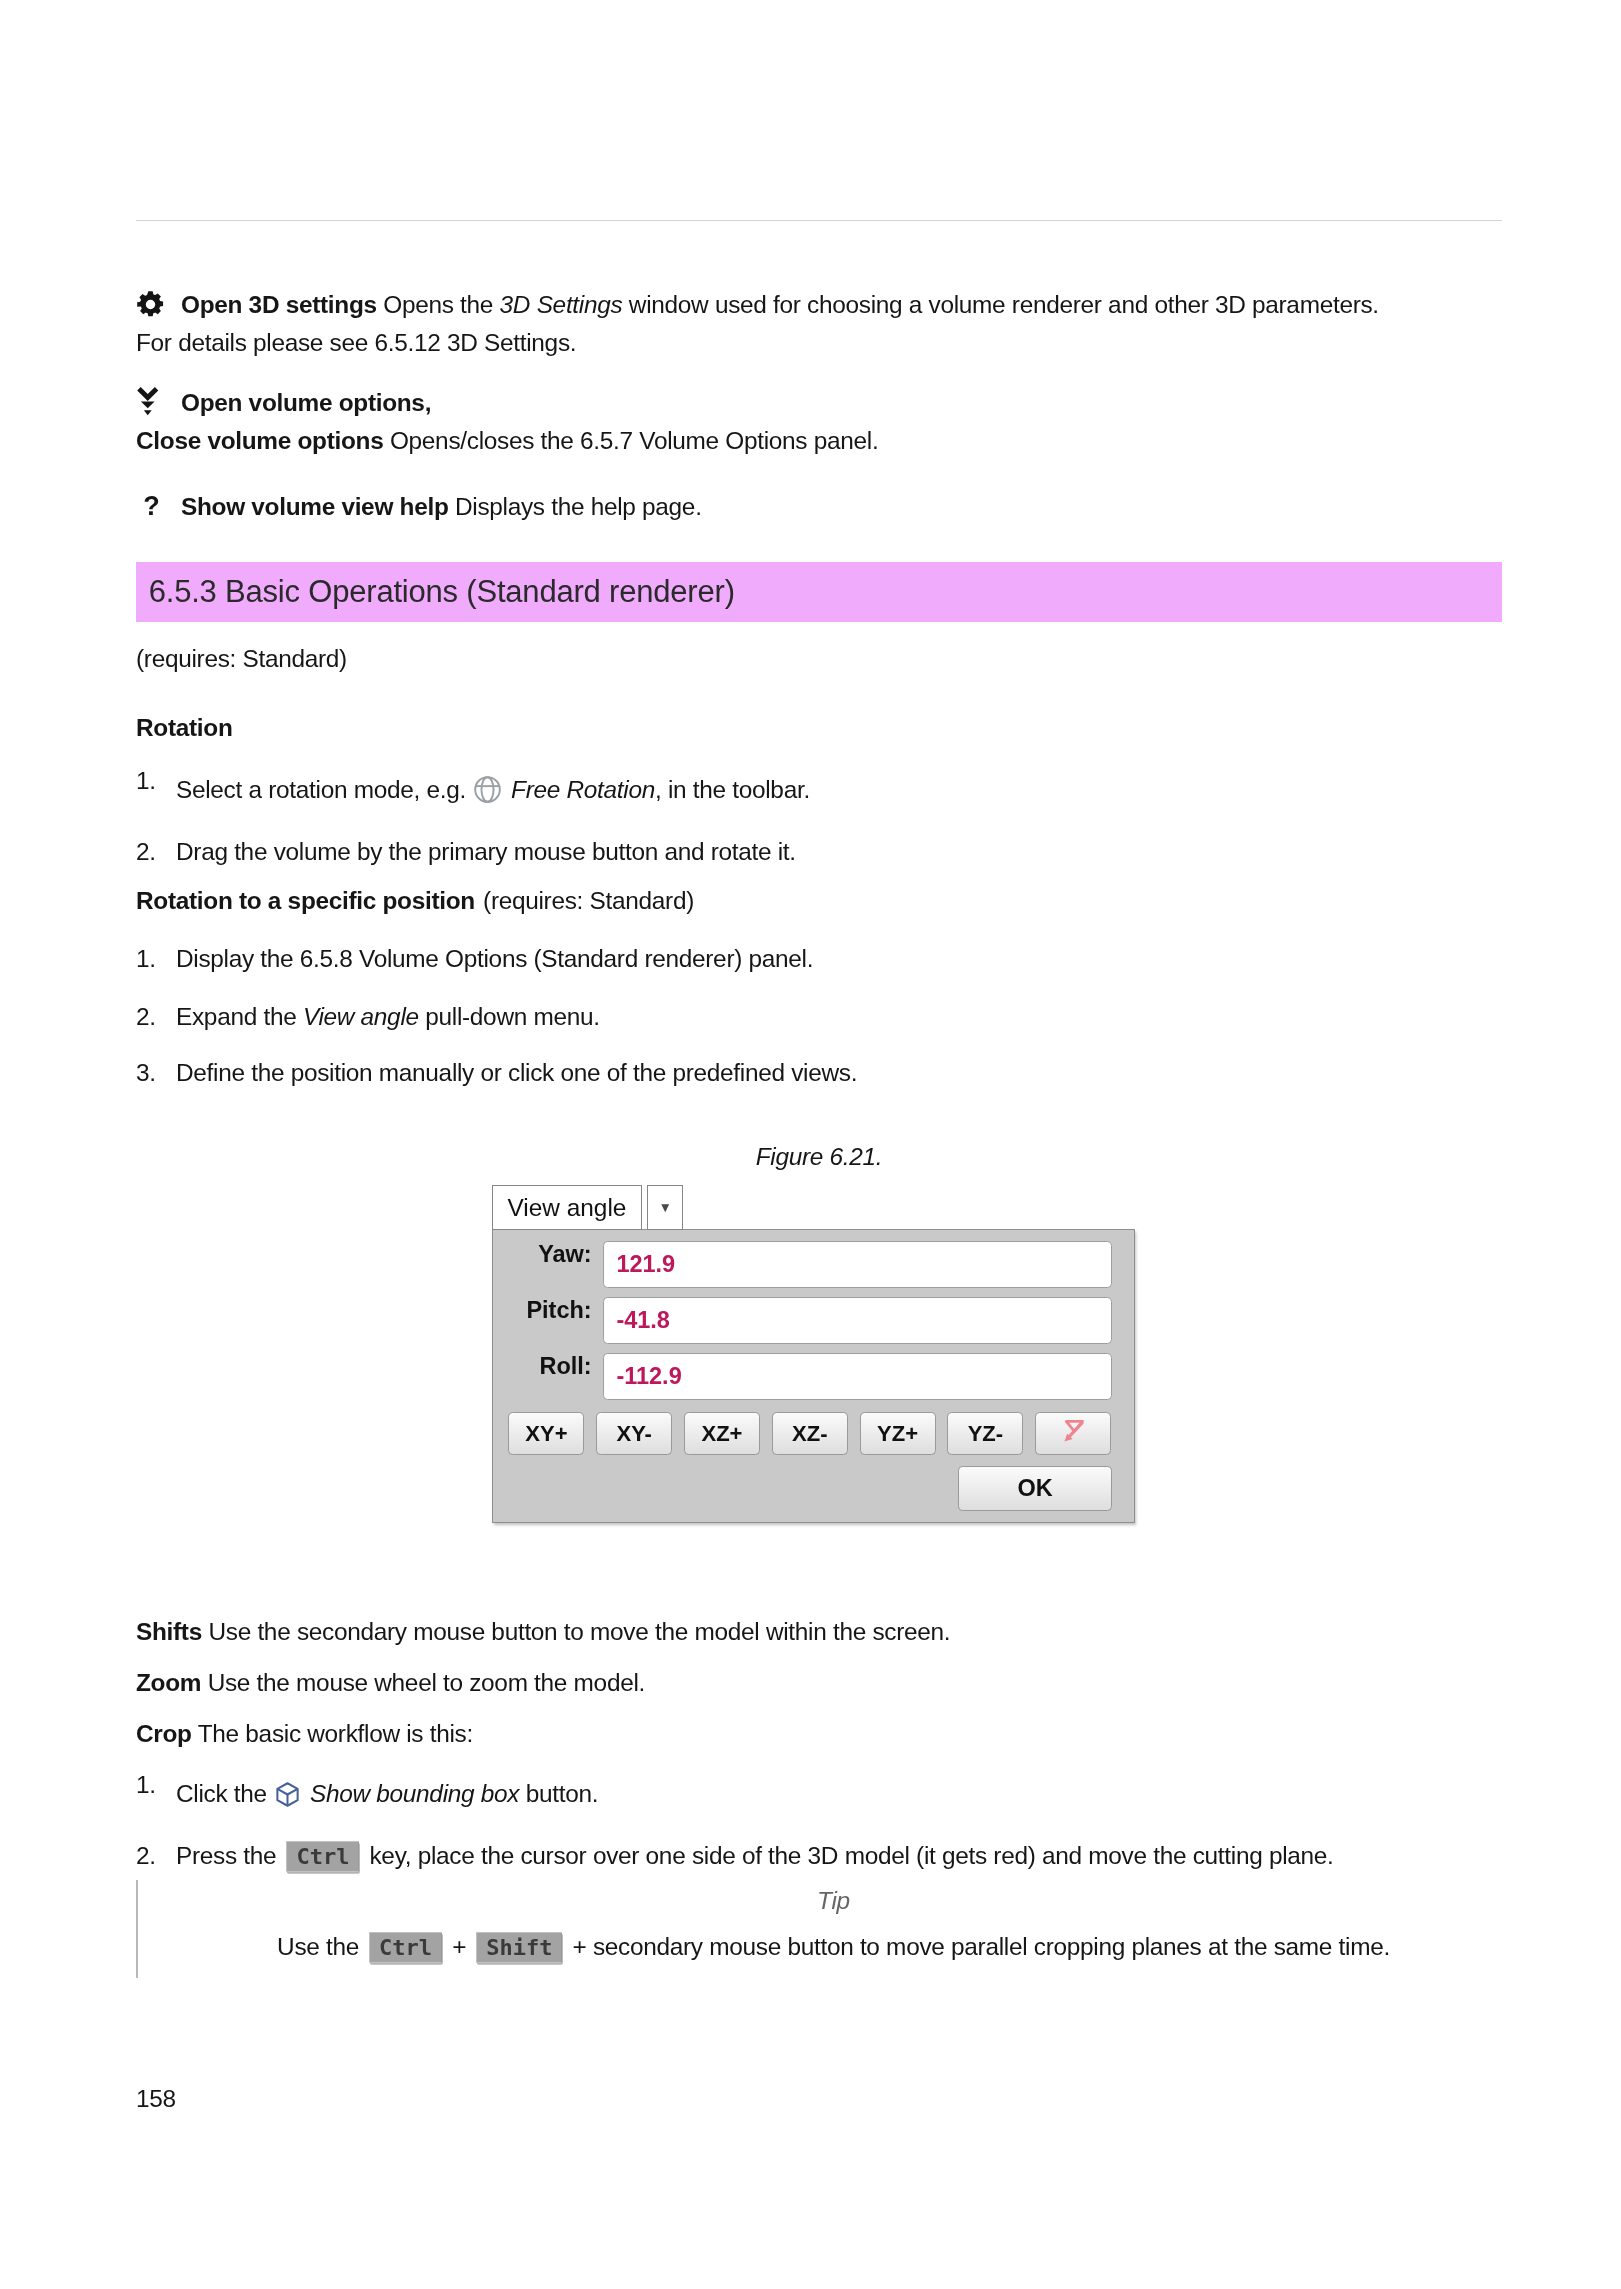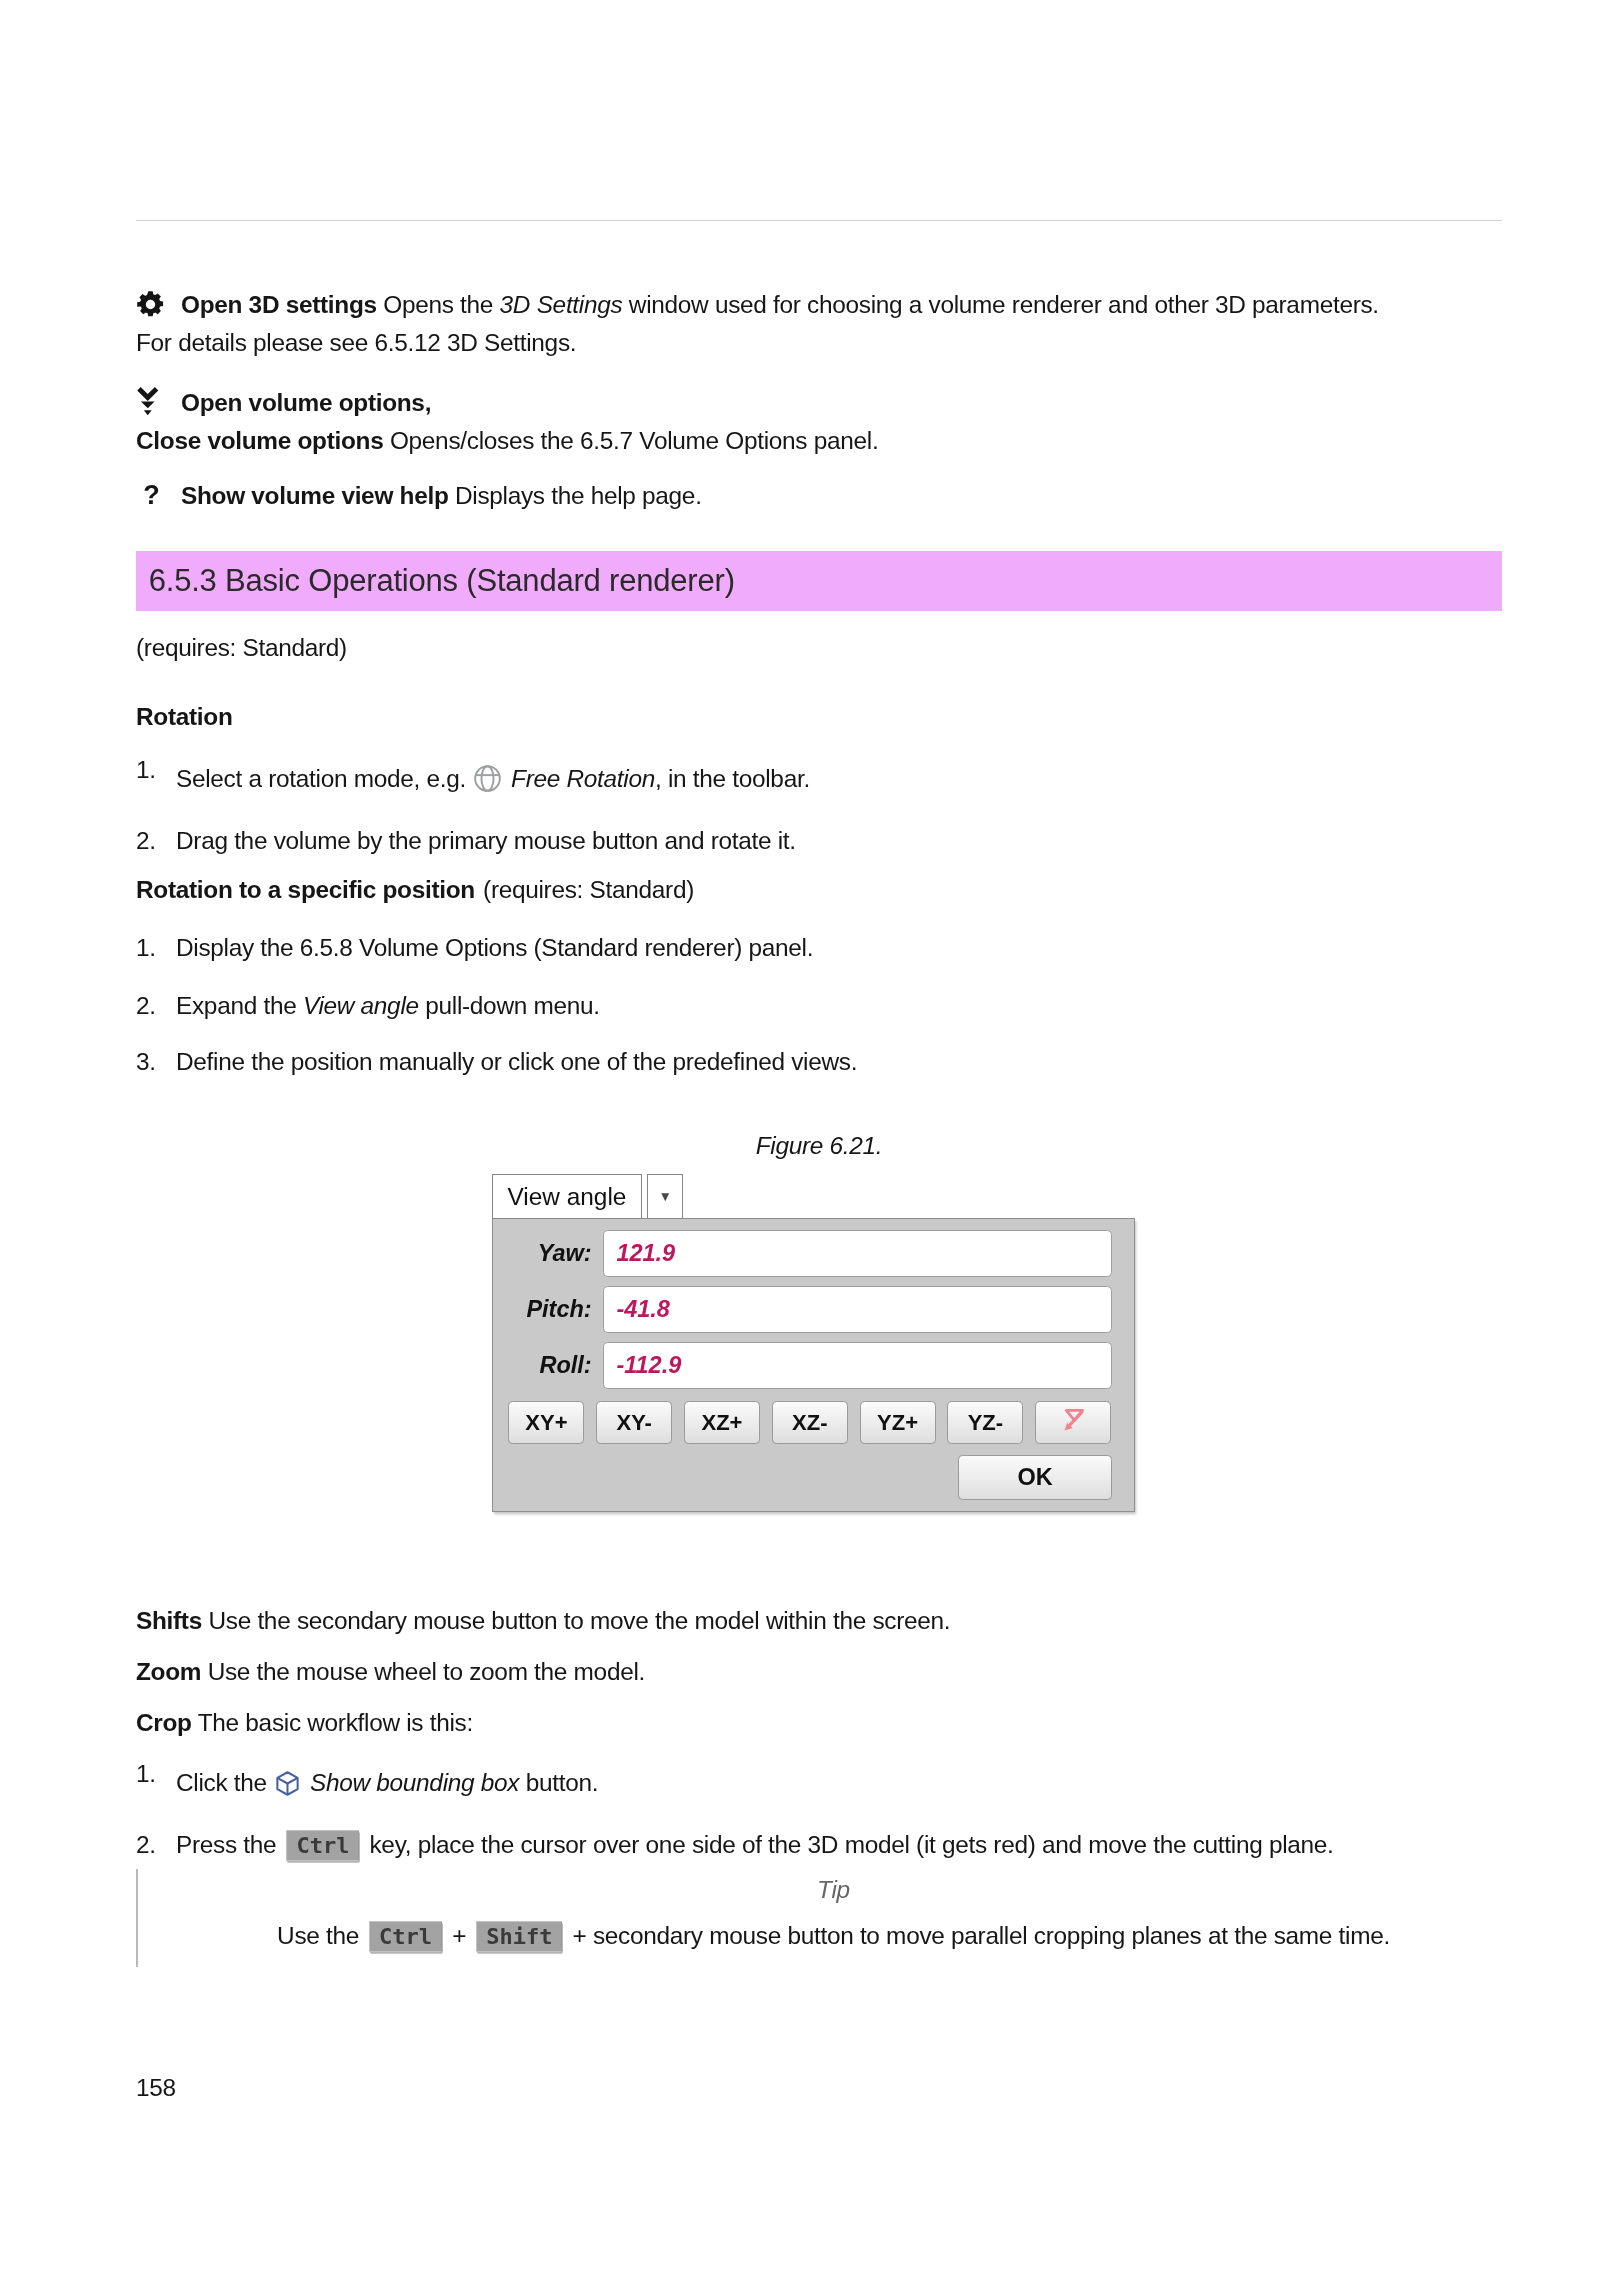--- a/index.html
+++ b/index.html
@@ -11,21 +11,21 @@
   }
   .content { margin: 0 119px 0 136px; padding-top: 220px; }
   .top-rule { border: none; border-top: 1.8px solid #d4d4d4; }
 
   p, .li { line-height: 38px; }
   b { font-weight: bold; }
   i { font-style: italic; }
 
   .p1 { margin-top: 65px; }
   .p2 { margin-top: 22px; }
-  .p3 { margin-top: 16px; }
+  .p3 { margin-top: 27px; }
 
   .icon-slot { display: inline-block; width: 45px; vertical-align: -6.3px; }
   .icon-slot svg { display: block; }
   .q-glyph { display: inline-block; width: 45px; font-weight: bold; font-size: 27px; padding-left: 7.2px; }
 
   .section-heading {
     margin-top: 36px; height: 60px; background: #f0abfc;
     display: flex; align-items: center; padding-left: 12.7px;
     font-size: 31px; font-weight: 400; color: #2a2a2a; letter-spacing: -0.2px;
   }
@@ -56,21 +56,21 @@
   }
   .tab-arrow {
     height: 45px; width: 36px; background: #ffffff; border: 1.8px solid #868686;
     margin-left: 5.4px; display: flex; align-items: center; justify-content: center;
     font-size: 13.6px; color: #4a4a4a;
   }
   .panel {
     margin-top: -1.8px; background: #c9c9c9; border: 1.8px solid #8f8f8f;
     box-shadow: 1.8px 2.7px 2.7px rgba(0,0,0,0.25); padding: 11px 0;
   }
-  .field-row { display: flex; align-items: center; margin: 0 22px 9px 12.7px; font-style: italic; }
+  .field-row { display: flex; margin: 0 22px 9px 12.7px; }
   .field-label { flex: 0 0 86px; text-align: right; margin-right: 11px; font-weight: bold; font-size: 23.5px; color: #111; }
   .field {
     flex: 1; height: 47px; background: #ffffff; border: 1.8px solid #9e9e9e; border-radius: 4.5px;
     display: flex; align-items: center; padding-left: 12.7px; font-weight: bold; font-size: 23.5px; color: #be185d;
   }
   .btn-row { display: flex; gap: 11.8px; margin: 12.7px 22px 0 15.4px; }
   .view-btn, .reset-btn, .ok-btn {
     height: 43px; width: 76px; border: 1.8px solid #9a9a9a; border-radius: 4.5px;
     background: linear-gradient(#fbfbfb, #dedede);
     font-family: "Liberation Sans", sans-serif; font-weight: bold; font-size: 22px; color: #111;

